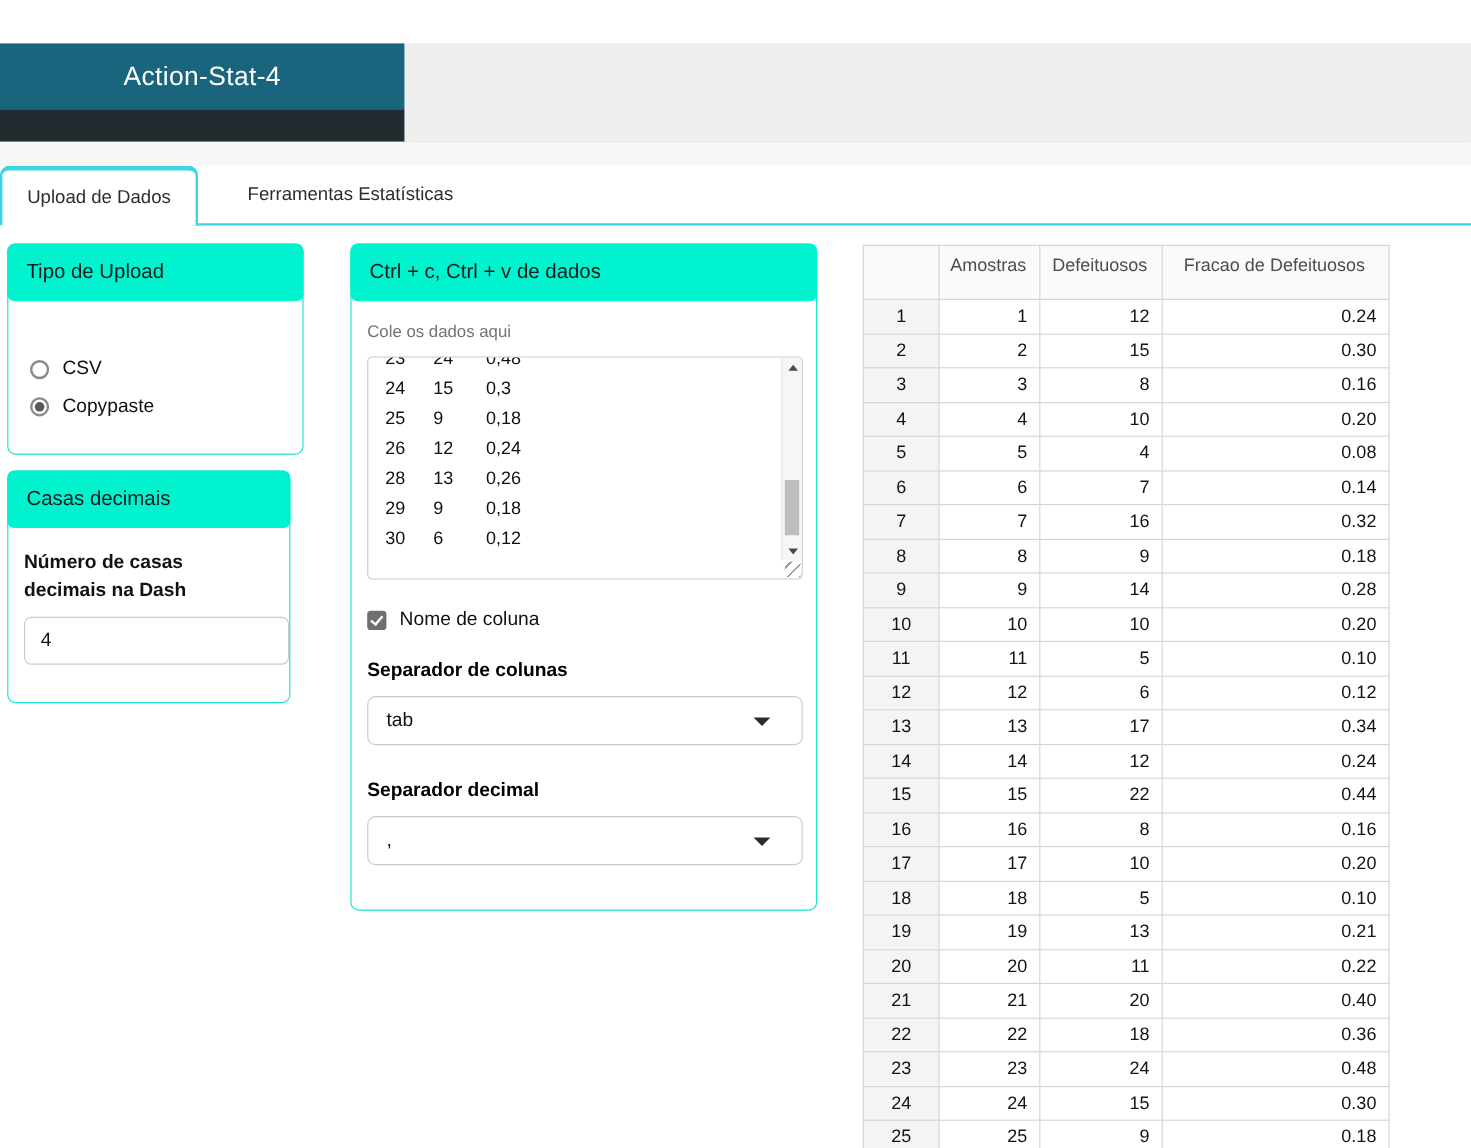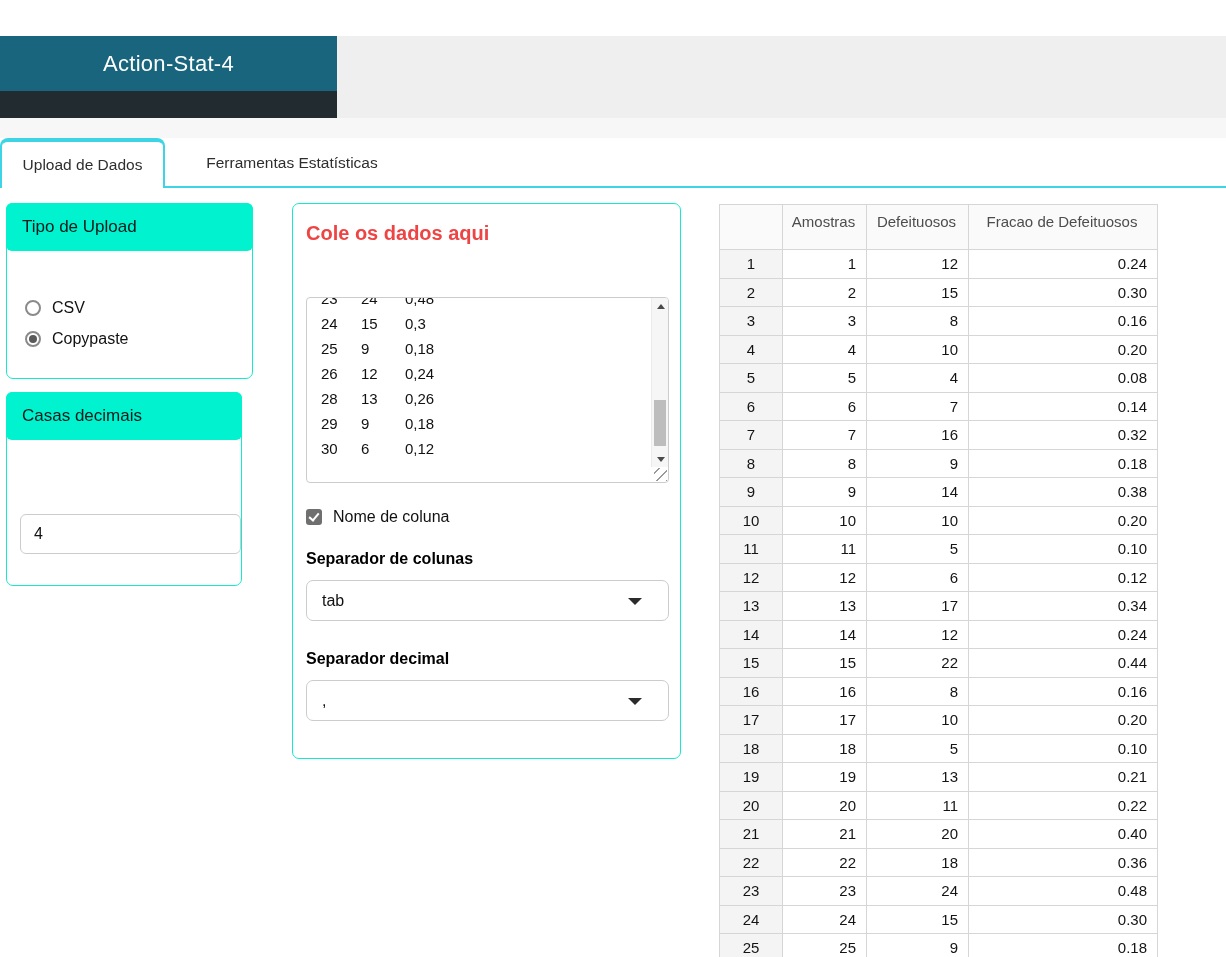--- a/index.html
+++ b/index.html
@@ -42,21 +42,21 @@
   .radio-circle.selected::after { content:""; width:8px; height:8px; border-radius:50%; background:#5a5a5a; }
   .radio-label { font-size:16px; color:#111; }
 
   
   .dec-label { font-weight:bold; font-size:16px; color:#111; padding:18px 16px 0 13px; line-height:24px; }
   .dec-input { position:absolute; left:13px; top:121px; width:221px; height:40px; border:1px solid #ccc;
                border-radius:6px; font-size:16px; color:#111; padding-left:13px;
                font-family:"Liberation Sans","DejaVu Sans",sans-serif; }
 
   
-  .paste-label { font-weight:bold; font-size:20px; color:#ef4444; margin:18px 0 0 13px; }
+  .paste-label { font-weight:normal; font-size:14px; color:#737373; margin:18px 0 0 13px; }
   .fake-textarea { position:absolute; left:13px; top:93px; width:363px; height:186px; border:1px solid #ccc;
                    border-radius:4px; background:#fff; overflow:hidden; }
   .ta-content { position:absolute; left:0; top:-12px; right:17px; padding-left:14px; }
   .ta-line { display:flex; font-size:15px; line-height:25px; color:#111; white-space:pre; }
   .ta-c0 { width:40px; } .ta-c1 { width:44px; }
   .ta-scrollbar { position:absolute; right:0; top:0; width:17px; height:169px; background:#f6f6f6;
                   border-left:1px solid #ebebeb; }
   .sb-arrow { position:absolute; left:0; width:17px; height:16px; display:flex; align-items:center; justify-content:center; }
   .sb-up { top:0; } .sb-down { bottom:0; }
   .tri-up { width:0; height:0; border-left:4px solid transparent; border-right:4px solid transparent; border-bottom:5px solid #4a4a4a; }
@@ -116,24 +116,26 @@
       </div>
       <div class="radio-row">
         <span class="radio-circle selected"></span>
         <span class="radio-label">Copypaste</span>
       </div>
     </div>
   </div>
 
   <div class="card card2">
     <div class="card-header">Casas decimais</div>
+    <div class="dec-label">Número de casas decimais na Dash</div>
     <input class="dec-input" type="text" value="4" style="">
   </div>
 
   <div class="card card3">
+    <div class="card-header">Ctrl + c, Ctrl + v de dados</div>
     <div class="paste-label">Cole os dados aqui</div>
 
     <div class="fake-textarea">
       <div class="ta-content">
 
           <div class="ta-line">
             <span class="ta-c0">23</span><span class="ta-c1">24</span><span>0,48</span>
           </div>
 
           <div class="ta-line">
@@ -261,21 +263,21 @@
           <td class="idx">8</td>
           <td>8</td>
           <td>9</td>
           <td>0.18</td>
         </tr>
 
         <tr>
           <td class="idx">9</td>
           <td>9</td>
           <td>14</td>
-          <td>0.38</td>
+          <td>0.28</td>
         </tr>
 
         <tr>
           <td class="idx">10</td>
           <td>10</td>
           <td>10</td>
           <td>0.20</td>
         </tr>
 
         <tr>

